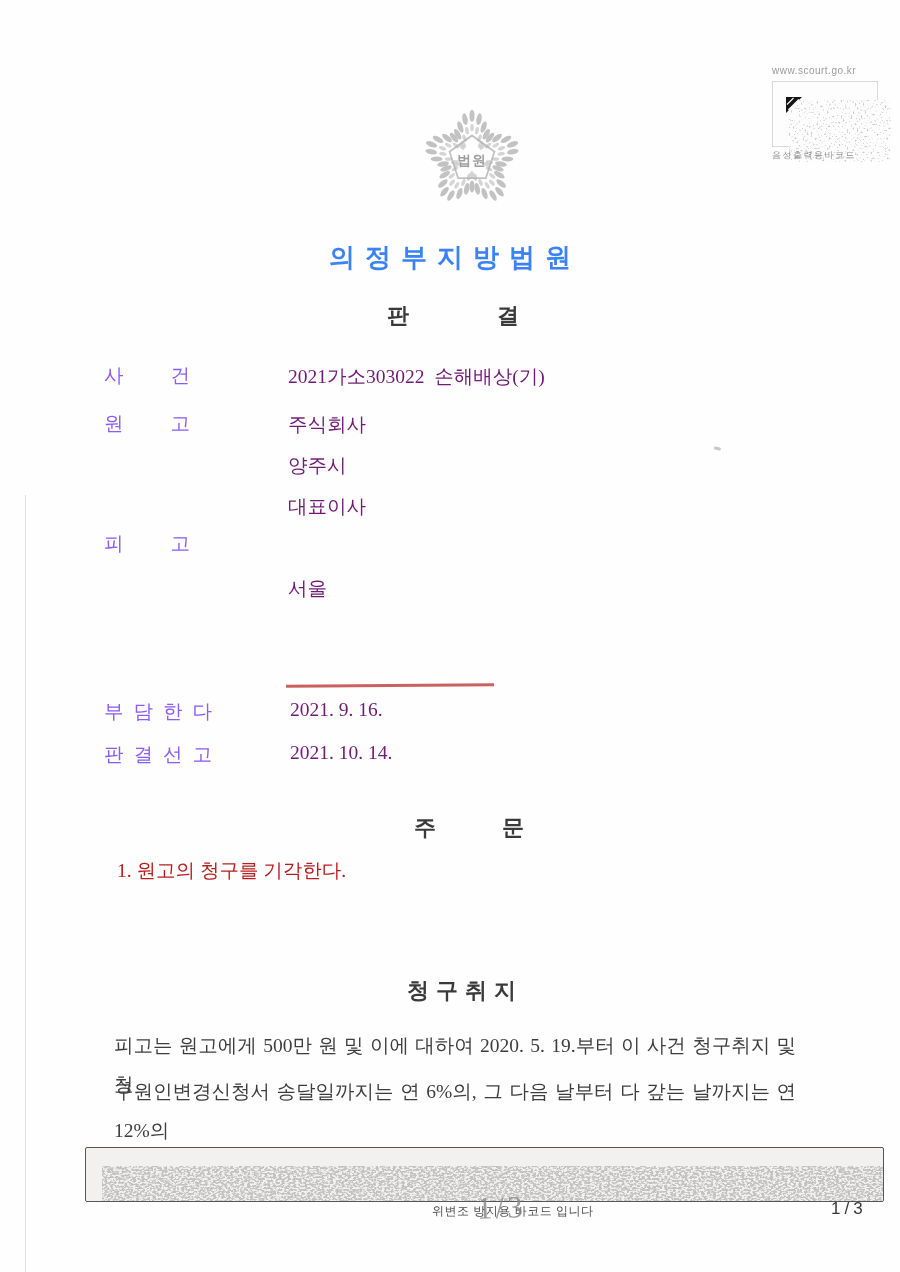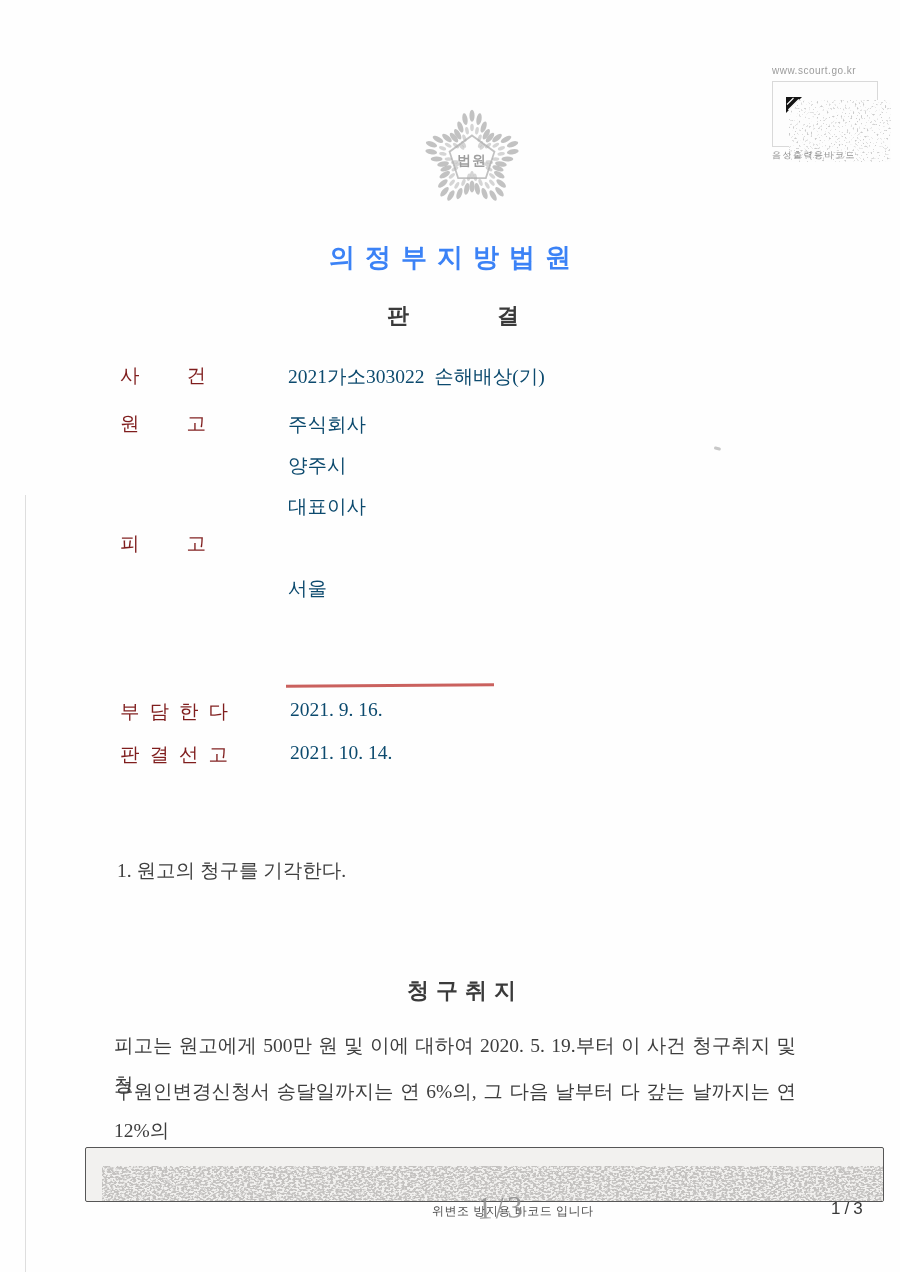--- a/index.html
+++ b/index.html
@@ -16,29 +16,29 @@
   .stamp-tri   { left:770px; top:79px; }
   .stamp-cap   { left:772px; top:149px; font-size:9px; color:#8f8f8f; letter-spacing:1.5px;
                  font-family:"Liberation Sans","DejaVu Sans",sans-serif; }
 
   
   .court-name  { left:329px; top:240px; font-size:26px; font-weight:600; letter-spacing:10px; color:#3b82f6; }
   .doc-title   { left:387px; top:301px; font-size:22px; font-weight:600; letter-spacing:88px; color:#3a3a3a; }
   .sec-head    { font-size:22px; font-weight:600; color:#3a3a3a; }
 
   
-  .lbl  { left:120px; font-size:19.5px; color:#7f1d1d; }
+  .lbl  { left:104px; font-size:19.5px; color:#8b5cf6; }
   .lbl2 { letter-spacing:47px; }
   .lbl4 { letter-spacing:10px; }
-  .val  { left:288px; font-size:19.5px; color:#0c4a6e;text-align:center; }
+  .val  { left:288px; font-size:19.5px; color:#701a75;text-align:center; }
   .counsel { left:289px; top:652px; font-size:19.5px; color:#3a3a3a; }
   .counsel-underline { left:286px; top:684px; width:208px; height:2.6px; background:#c4504c;
                        transform:rotate(-.4deg); opacity:.9; }
 
-  .order-item { left:117px; font-size:19.5px; color:#404040; }
+  .order-item { left:117px; font-size:19.5px; color:#b91c1c; }
 
   .claim-body { left:114px; top:1026px; width:682px; font-size:19.5px; color:#3d3d3d;
                 white-space:normal; }
   .claim-line { height:46px; line-height:39px; text-align:justify; text-align-last:justify; }
 
   
   .bar { left:85px; top:1147px; width:797px; height:53px; border:1.5px solid #565656;
          border-radius:2px; background:#f2f1ef; overflow:hidden; }
   .footer-note   { left:432px; top:1203px; font-size:12px; color:#4c4c4c; letter-spacing:.5px;
                    font-family:"Liberation Sans","DejaVu Sans",sans-serif; }
@@ -183,20 +183,21 @@
   <div class="abs val" style="top:575px">서울</div>
 
   <div class="abs counsel-underline"></div>
 
   <div class="abs lbl lbl4" style="top:698px">부담한다</div>
   <div class="abs val" style="top:699px;left:290px">2021. 9. 16.</div>
 
   <div class="abs lbl lbl4" style="top:741px">판결선고</div>
   <div class="abs val" style="top:742px;left:290px">2021. 10. 14.</div>
 
+  <div class="abs sec-head" style="left:414px;top:813px;letter-spacing:66px">주문</div>
   <div class="abs order-item" style="top:857px">1. 원고의 청구를 기각한다.</div>
 
   <div class="abs sec-head" style="left:407px;top:976px;letter-spacing:7px">청구취지</div>
   <div class="abs claim-body">
     <div class="claim-line">피고는 원고에게 500만 원 및 이에 대하여 2020. 5. 19.부터 이 사건 청구취지 및 청</div>
     <div class="claim-line">구원인변경신청서 송달일까지는 연 6%의, 그 다음 날부터 다 갚는 날까지는 연 12%의</div>
   </div>
 
   <div class="abs bar">
     <svg width="797" height="53">

